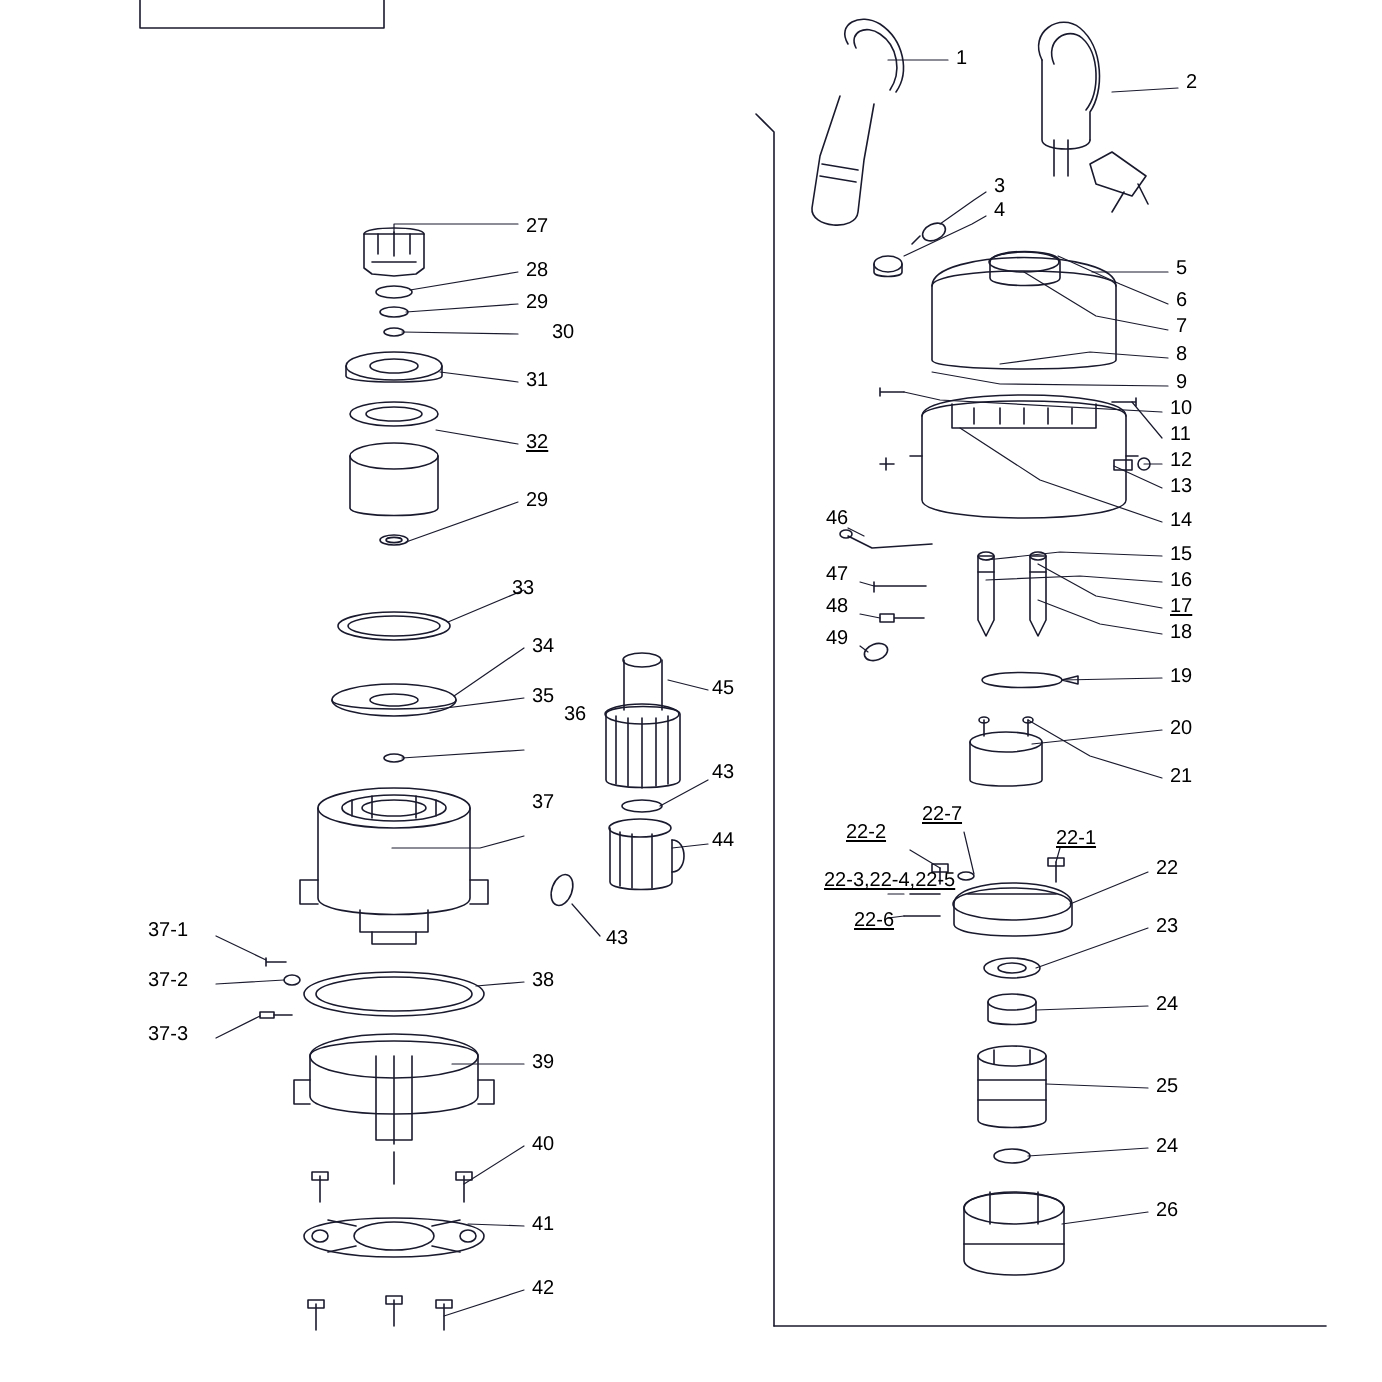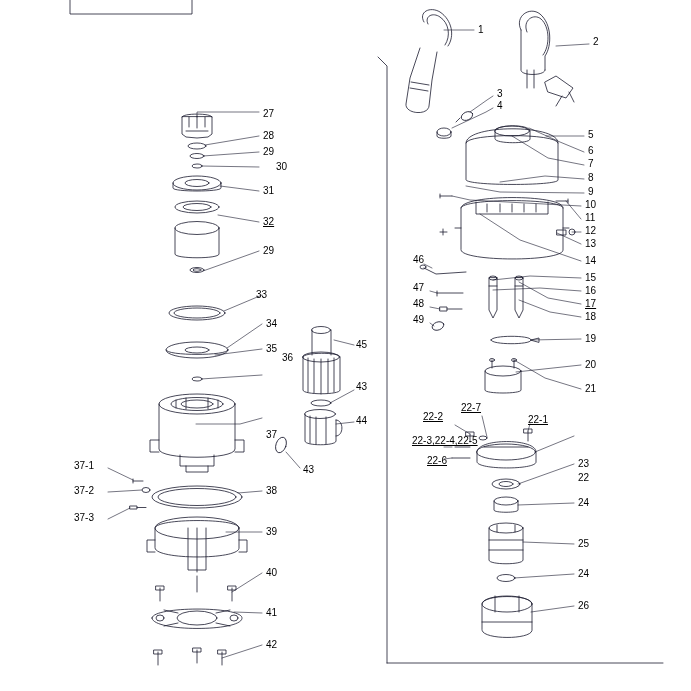--- a/index.html
+++ b/index.html
@@ -382,21 +382,21 @@
   <div class="lbl" style="left:585px;top:225px;">12</div>
   <div class="lbl" style="left:585px;top:238px;">13</div>
   <div class="lbl" style="left:585px;top:255px;">14</div>
   <div class="lbl" style="left:585px;top:272px;">15</div>
   <div class="lbl" style="left:585px;top:285px;">16</div>
   <div class="lbl" style="left:585px;top:298px;text-decoration:underline;">17</div>
   <div class="lbl" style="left:585px;top:311px;">18</div>
   <div class="lbl" style="left:585px;top:333px;">19</div>
   <div class="lbl" style="left:585px;top:359px;">20</div>
   <div class="lbl" style="left:585px;top:383px;">21</div>
-  <div class="lbl" style="left:578px;top:429px;margin-top:43px;">22</div>
+  <div class="lbl" style="left:578px;top:429px;">22</div>
   <div class="lbl" style="left:578px;top:458px;">23</div>
   <div class="lbl" style="left:578px;top:497px;">24</div>
   <div class="lbl" style="left:578px;top:538px;">25</div>
   <div class="lbl" style="left:578px;top:568px;">24</div>
   <div class="lbl" style="left:578px;top:600px;">26</div>
 
   <div class="lbl u" style="left:528px;top:414px;">22-1</div>
   <div class="lbl u" style="left:423px;top:411px;">22-2</div>
   <div class="lbl u" style="left:461px;top:402px;">22-7</div>
   <div class="lbl u" style="left:412px;top:435px;">22-3,22-4,22-5</div>
@@ -411,21 +411,21 @@
   <div class="lbl" style="left:263px;top:130px;">28</div>
   <div class="lbl" style="left:263px;top:146px;">29</div>
   <div class="lbl" style="left:263px;top:161px;margin-left:13px;">30</div>
   <div class="lbl" style="left:263px;top:185px;">31</div>
   <div class="lbl" style="left:263px;top:216px;text-decoration:underline;">32</div>
   <div class="lbl" style="left:263px;top:245px;">29</div>
   <div class="lbl" style="left:256px;top:289px;">33</div>
   <div class="lbl" style="left:266px;top:318px;">34</div>
   <div class="lbl" style="left:266px;top:343px;">35</div>
   <div class="lbl" style="left:266px;top:352px;margin-left:16px;">36</div>
-  <div class="lbl" style="left:266px;top:429px;">37</div>
+  <div class="lbl" style="left:266px;top:396px;">37</div>
   <div class="lbl" style="left:74px;top:460px;">37-1</div>
   <div class="lbl" style="left:74px;top:485px;">37-2</div>
   <div class="lbl" style="left:74px;top:512px;">37-3</div>
   <div class="lbl" style="left:266px;top:485px;">38</div>
   <div class="lbl" style="left:266px;top:526px;">39</div>
   <div class="lbl" style="left:266px;top:567px;">40</div>
   <div class="lbl" style="left:266px;top:607px;">41</div>
   <div class="lbl" style="left:266px;top:639px;">42</div>
   <div class="lbl" style="left:356px;top:381px;">43</div>
   <div class="lbl" style="left:356px;top:415px;">44</div>

